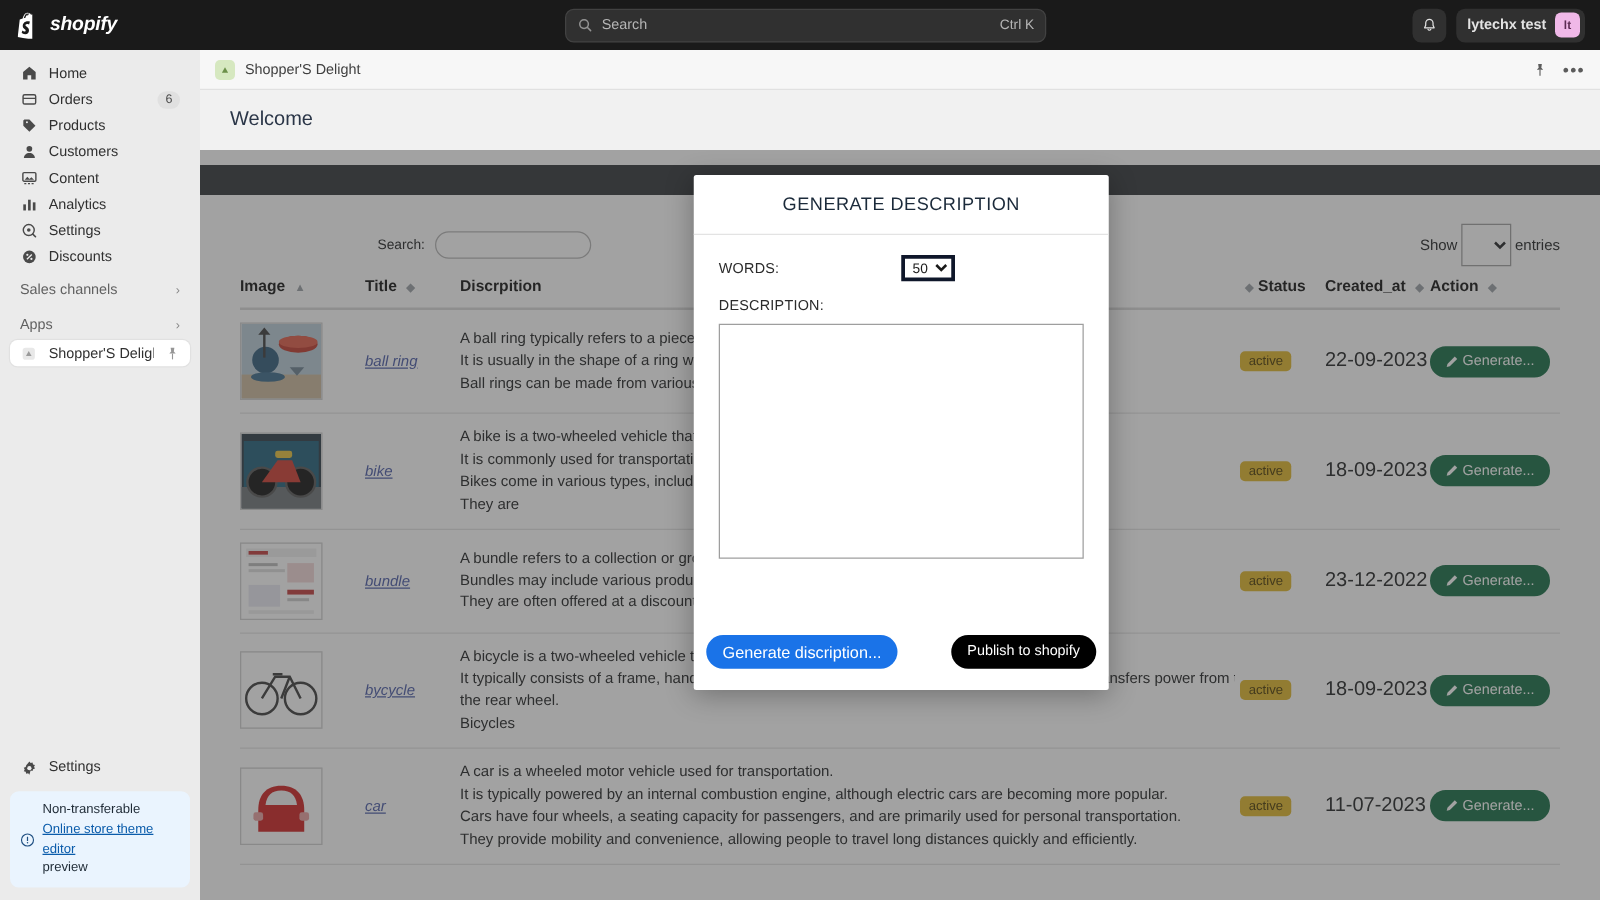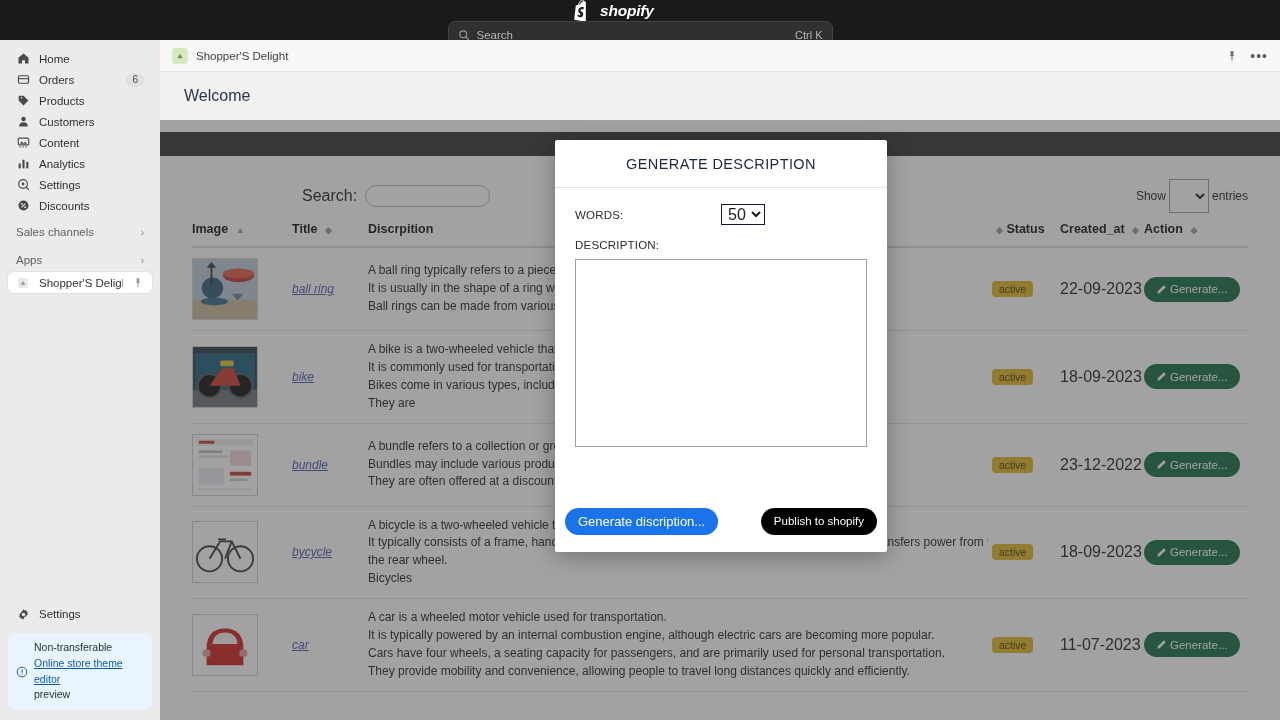--- a/index.html
+++ b/index.html
@@ -7,21 +7,21 @@
     width: 1280px; height: 720px;
     overflow: hidden;
     font-family: "Liberation Sans", sans-serif;
     background: #f1f1f1;
   }
   .app { position: relative; width: 1280px; height: 720px; }
 
   
   .topbar {
     position: absolute; top: 0; left: 0; width: 1280px; height: 40px;
-    background: #1a1a1a; display: flex; align-items: center; flex-direction: column;
+    background: #1a1a1a; display: flex; align-items: center;
   }
   .brand { display: flex; align-items: center; gap: 7px; padding-left: 14px; width: 160px; }
   .brand-logo { width: 19px; height: 21px; }
   .brand-name {
     color: #fff; font-size: 15.5px; font-style: italic; font-weight: 700;
     letter-spacing: -0.2px;
   }
   .searchwrap { flex: 1; display: flex; justify-content: center; }
   .search {
     width: 385px; height: 27px; background: #303030; border: 1px solid #424242;
@@ -113,21 +113,21 @@
     background: #fff; overflow: hidden;
   }
   .content-banner { height: 12px; background: #fff; }
   .dark-strip { height: 24px; background: #2e3236; }
   .panel { padding: 0 32px; background: #fff; }
 
   .toolbar {
     display: flex; align-items: center; height: 58px; padding-top: 22px;
   }
   .search-group { display: flex; align-items: center; gap: 8px; margin-left: 110px; }
-  .search-group label { font-size: 16px; color: #202223; }
+  .search-group label { font-size: 11px; color: #202223; }
   .tbl-search {
     width: 125px; height: 22px; border: 1px solid #b5b5b5; border-radius: 12px;
     background: #fff;
   }
   .show-group { margin-left: auto; display: flex; align-items: center; gap: 3px; font-size: 12px; color: #202223; }
   .show-select {
     height: 24px; border: 1px solid #a0a0a0; background: #fff; font-size: 12px;
     font-family: "Liberation Sans", sans-serif; padding: 16px 2px; color: #202223;
   }
 
@@ -188,21 +188,21 @@
   .modal-title { font-size: 14.5px; color: #1b2a3a; letter-spacing: .4px; }
   .modal-body { padding: 16px 20px 0; flex: 1; }
   .field-row { display: flex; align-items: center; margin-bottom: 14px; }
   .field-label { font-size: 11.5px; color: #2b2b2b; letter-spacing: .2px; width: 146px; }
   .title-input {
     width: 126px; height: 21px; border: 1px solid #9e9e9e; font-size: 11.5px;
     padding: 0 4px; font-family: "Liberation Sans", sans-serif; color: #1a1a1a;
     background: #fff;
   }
   .words-select {
-    height: 21px; border: 1px solid #0f172a; font-size: 16px; background: #fff;
+    height: 21px; border: 3px solid #0f172a; font-size: 11px; background: #fff;
     font-family: "Liberation Sans", sans-serif; color: #1a1a1a; padding: 0 2px;
   }
   .desc-label { font-size: 11.5px; color: #2b2b2b; letter-spacing: .2px; margin-bottom: 8px; display: block; }
   .desc-area {
     width: 100%; height: 188px; border: 1px solid #9e9e9e; resize: none;
     font-family: "Liberation Sans", sans-serif; font-size: 11.5px; padding: 5px;
   }
   .modal-footer {
     height: 62px; display: flex; align-items: center; justify-content: space-between;
     padding: 0 10px 0 10px;

